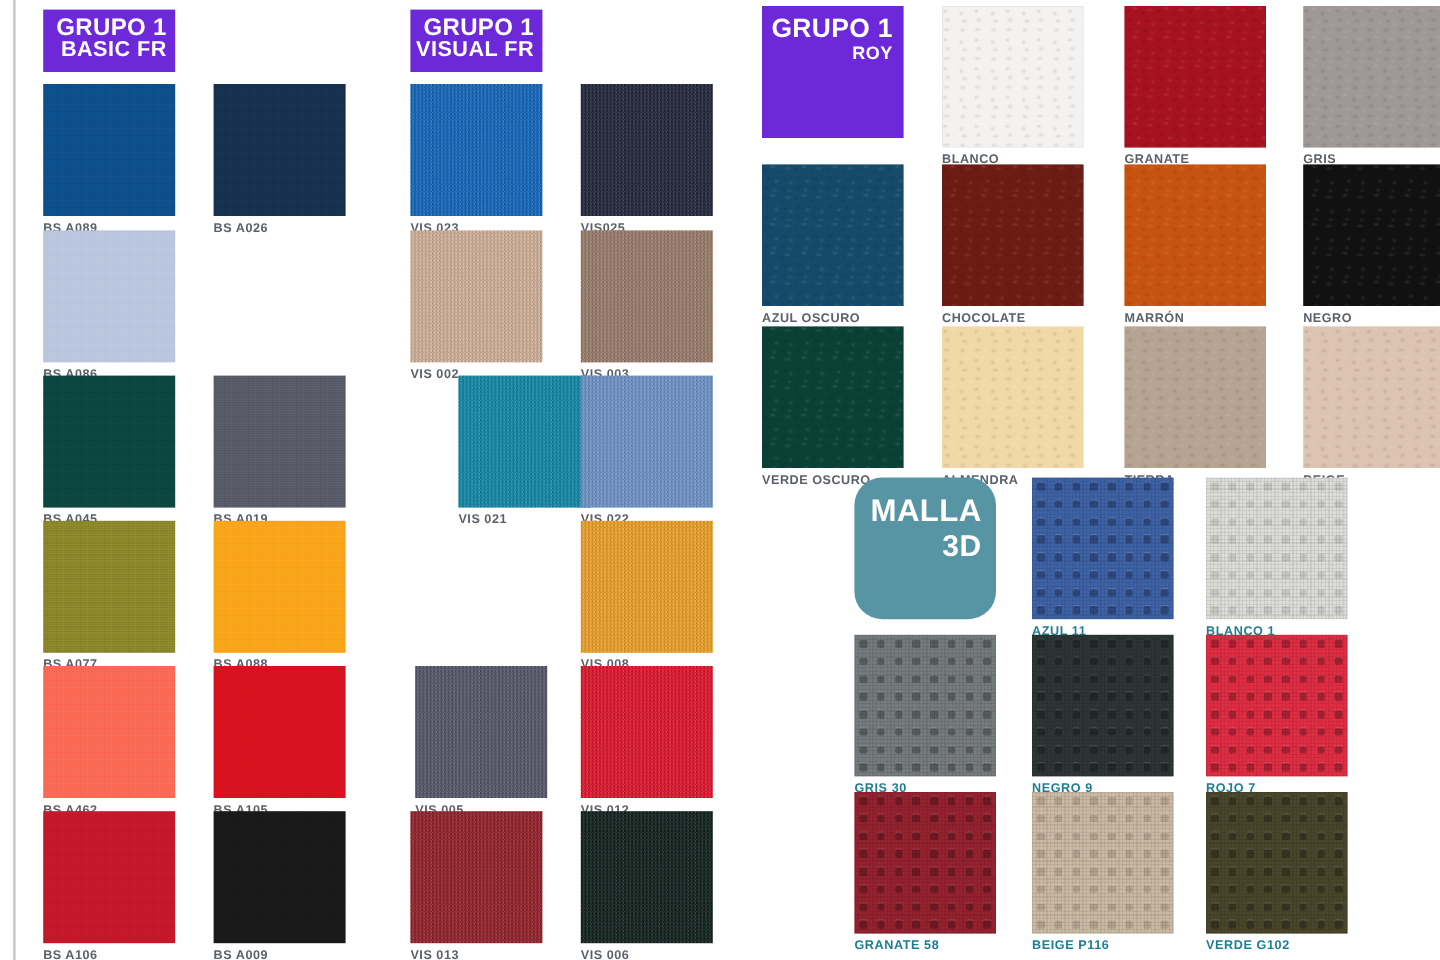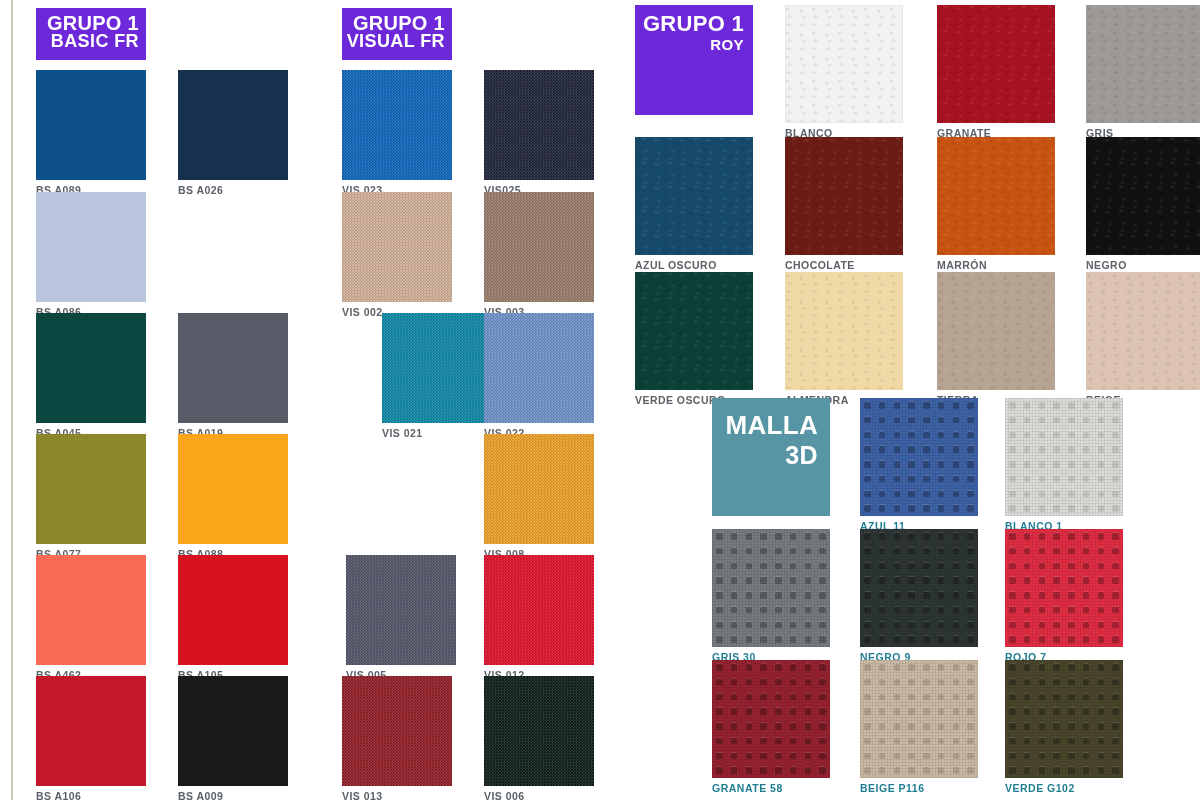--- a/index.html
+++ b/index.html
@@ -278,21 +278,21 @@
   </div>
   <div class="cell" style="left:937px;top:272px;">
     <div class="chip big tex-leather" style="background:#b6a392"></div>
     <div class="label">TIERRA</div>
   </div>
   <div class="cell" style="left:1086px;top:272px;">
     <div class="chip big tex-leather" style="background:#dcc3b2"></div>
     <div class="label">BEIGE</div>
   </div>
 
-  <div class="ghead malla" style="left:712px;top:398px;">
+  <div class="ghead malla" style="left:712px;top:398px;border-radius:23px;">
     <div class="g1">MALLA</div>
     <div class="g2">3D</div>
   </div>
 
   <div class="cell" style="left:860px;top:398px;">
     <div class="chip big tex-mesh" style="background:#3e62a6">
       <div class="mesh-grid">
           <i></i>
           <i></i>
           <i></i>

